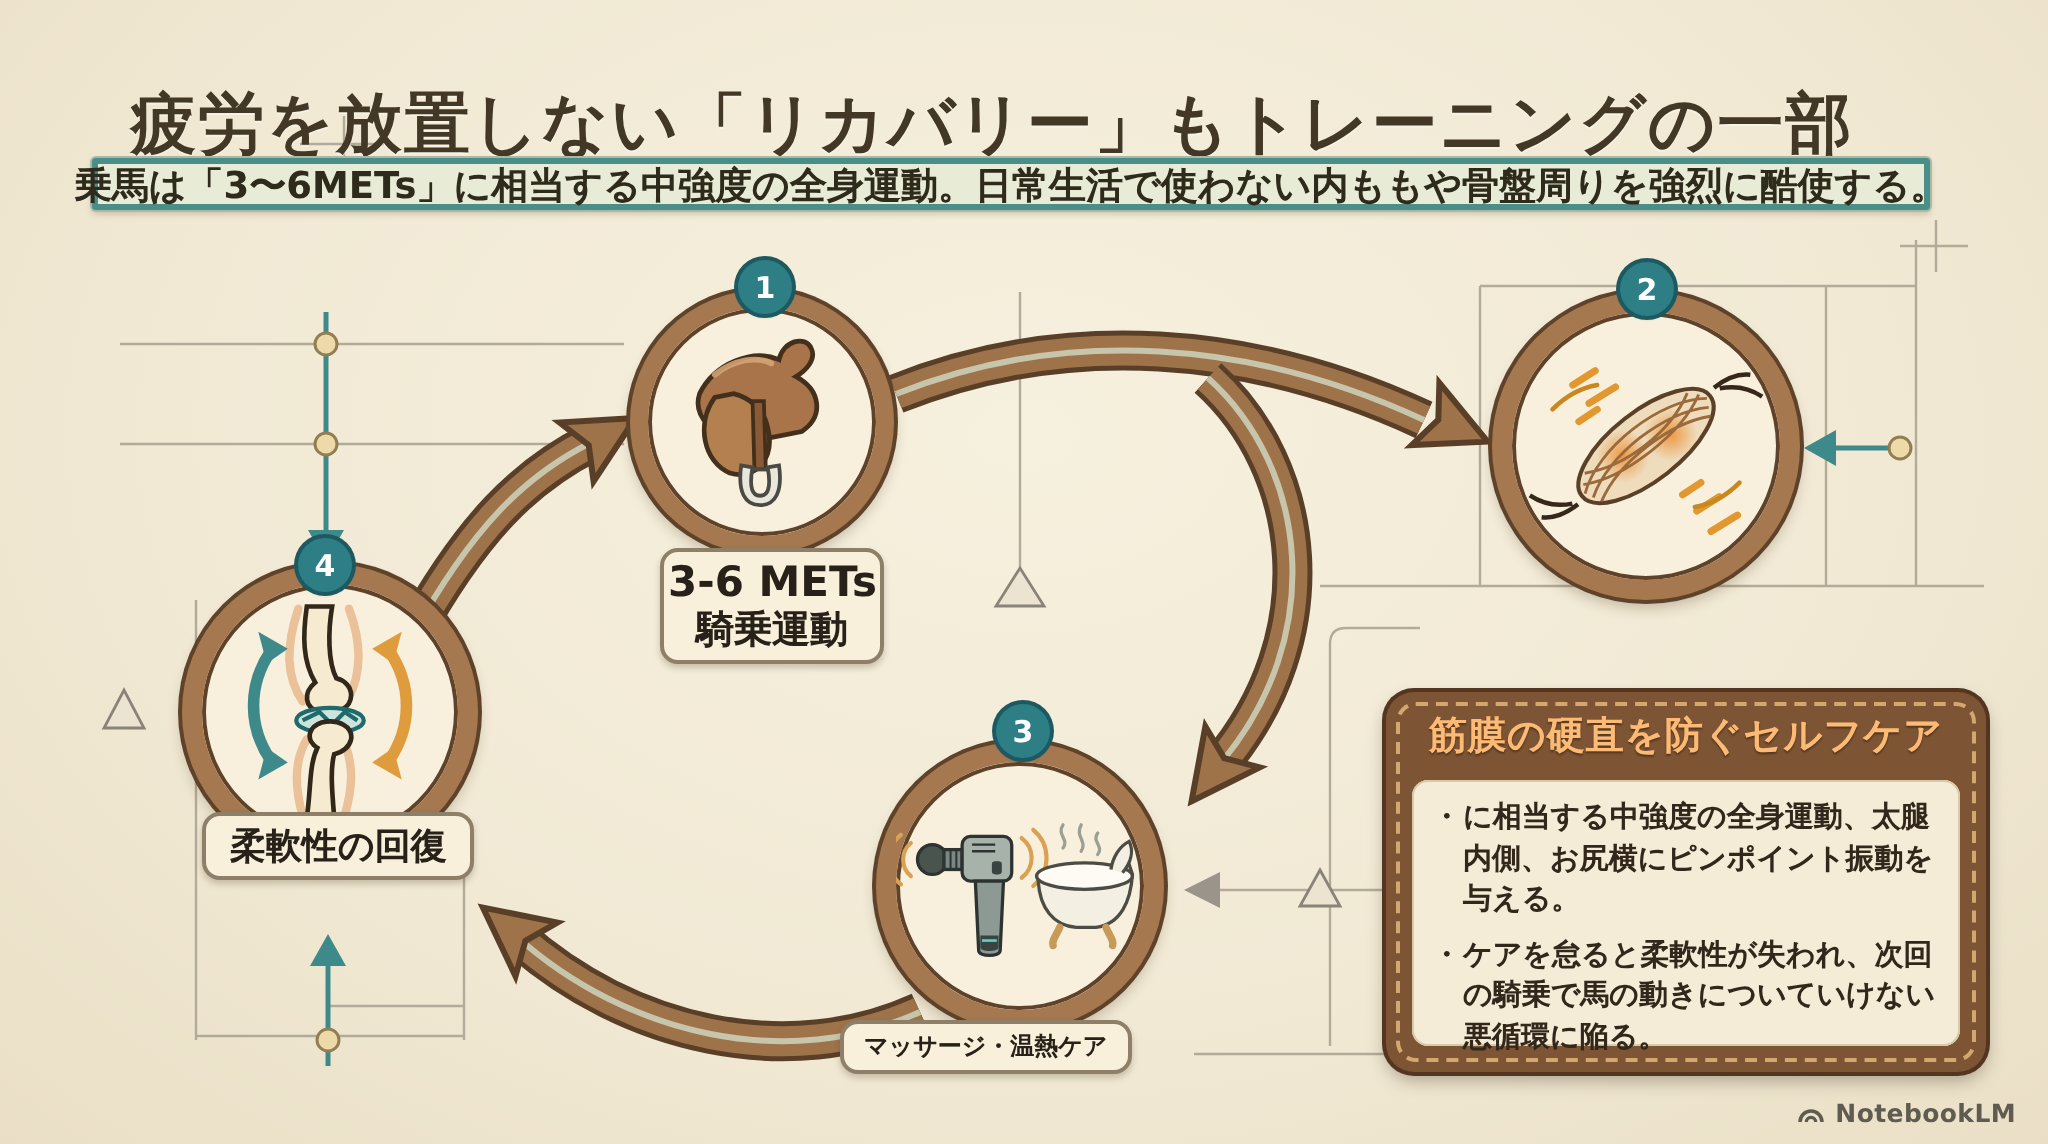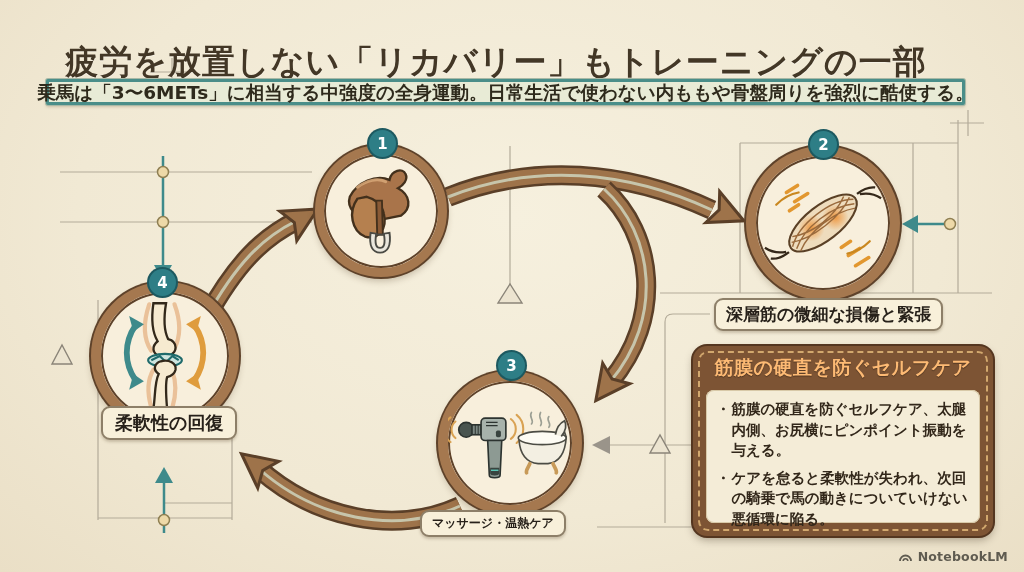--- a/index.html
+++ b/index.html
@@ -161,20 +161,24 @@
     <svg width="104" height="104" viewBox="0 0 110 110" aria-hidden="true">
       <path d="M22 40 C30 24 50 16 64 22 C66 12 78 9 81 16 C84 22 78 28 73 31 C86 38 88 52 76 60 L46 66 C30 64 18 52 22 40 Z" fill="#a9744a" stroke="#43301c" stroke-width="2.5"></path>
       <path d="M30 42 C20 56 24 76 38 82 C52 86 62 74 58 58 C56 48 48 42 40 40 Z" fill="#b5804f" stroke="#43301c" stroke-width="2.5"></path>
       <path d="M30 30 C40 22 52 20 60 24" stroke="#d8a878" fill="none" stroke-width="3" stroke-linecap="round" opacity=".85"></path>
       <path d="M50 44 L56 44 L57 80 L51 80 Z" fill="#8a5a36" stroke="#43301c" stroke-width="2"></path>
       <path d="M44 78 C42 92 46 99 54 99 C62 99 66 92 64 78 L58 79 C60 90 58 94 54 94 C50 94 48 90 50 79 Z" fill="#e9e6dc" stroke="#4a4a44" stroke-width="2"></path>
       <line x1="49" y1="80" x2="59" y2="80" stroke="#4a4a44" stroke-width="2"></line>
     </svg>
   </div>
   <div class="badge b1">1</div>
+  <div class="steplabel l1">
+    <div class="big">3-6 METs</div>
+    <div class="small">騎乗運動</div>
+  </div>
 
   <div class="circle c2">
     <svg width="122" height="122" viewBox="0 0 120 120" aria-hidden="true">
       <defs>
         <radialGradient id="glow" cx="50%" cy="50%" r="50%">
           <stop offset="0%" stop-color="#ed8c2d" stop-opacity=".85"></stop>
           <stop offset="100%" stop-color="#ed8c2d" stop-opacity="0"></stop>
         </radialGradient>
       </defs>
       <g transform="rotate(-38 60 60)">
@@ -187,21 +191,20 @@
       <g stroke="#e2972f" stroke-width="3.5" stroke-linecap="round" fill="none">
         <path d="M24 30 l11 -7 M32 39 l13 -8 M27 48 l9 -6"></path>
         <path d="M85 92 l11 -7 M78 84 l9 -6 M92 102 l13 -8"></path>
       </g>
       <g stroke="#c9871f" stroke-width="2.2" stroke-linecap="round" fill="none">
         <path d="M14 42 q10 -10 22 -12 M106 78 q-10 10 -22 12"></path>
       </g>
     </svg>
   </div>
   <div class="badge b2">2</div>
-  <div class="steplabel l2">深層筋の微細な損傷と緊張</div>
 
   <div class="circle c3">
     <svg width="126" height="94" viewBox="0 0 150 110" aria-hidden="true">
       <g>
         <g stroke="#d9a253" stroke-width="2.5" fill="none" stroke-linecap="round">
           <path d="M9 29 a13 13 0 0 0 0 20"></path>
           <path d="M3 24 a19 19 0 0 0 0 30"></path>
           <path d="M76 26 a15 15 0 0 1 0 24"></path>
           <path d="M83 21 a22 22 0 0 1 0 34"></path>
         </g>
@@ -254,21 +257,21 @@
   </div>
   <div class="badge b4">4</div>
   <div class="steplabel l4">柔軟性の回復</div>
 
   <div class="carebox">
     <div class="stitch"></div>
     <div class="carebox-title">筋膜の硬直を防ぐセルフケア</div>
     <div class="carebox-body">
       <div class="bullet">
         <span class="mark">・</span>
-        <span>筋膜の硬直を防ぐセルフケア、太腿内側、お尻横にピンポイント振動を与える。</span>
+        <span>に相当する中強度の全身運動、太腿内側、お尻横にピンポイント振動を与える。</span>
       </div>
       <div class="bullet">
         <span class="mark">・</span>
         <span>ケアを怠ると柔軟性が失われ、次回の騎乗で馬の動きについていけない悪循環に陥る。</span>
       </div>
     </div>
   </div>
 
   <div class="footer-brand">
     <svg width="15" height="13" viewBox="0 0 15 13" aria-hidden="true">

